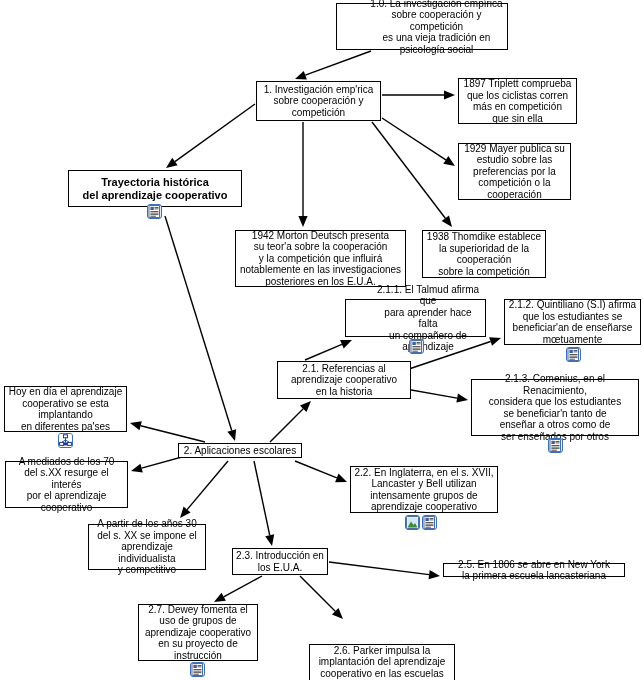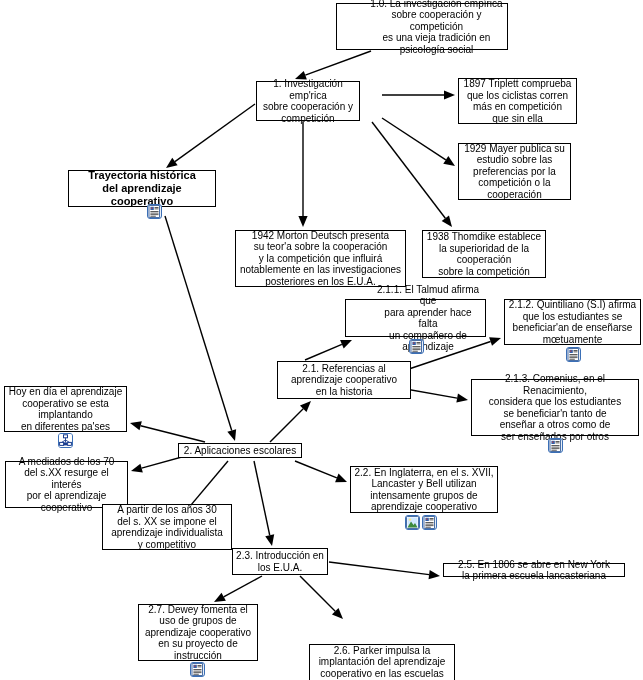--- a/index.html
+++ b/index.html
@@ -141,21 +141,21 @@
       </g>
       <g>
         <line x1="262" y1="576" x2="223.6722116319045" y2="596.7608853660518" stroke="#000000" stroke-width="1.4"></line>
         <polygon points="214,602 221.48130914861704,592.7161423199826 225.86311411519196,600.8056284121209" fill="#000000"></polygon>
       </g>
       <g>
         <line x1="300" y1="576" x2="335.22182540694797" y2="611.221825406948" stroke="#000000" stroke-width="1.4"></line>
         <polygon points="343,619 331.96913421348984,614.4745166004061 338.4745166004061,607.96913421349" fill="#000000"></polygon>
       </g>
     </svg>
-<div class="node root" style="left: 68px; top: 170px; width: 148px; height: 37px; border-color: rgb(0, 0, 0);">
+<div class="node root" style="left: 68px; top: 170px; width: 174px; height: 37px; border-color: rgb(0, 0, 0);">
       <span class="label">Trayectoria histórica
 del aprendizaje cooperativo</span>
     </div>
     <div class="icon-tray" style="left: 147px; top: 204px;">
       <span class="mini-icon" style="border-color: rgb(59, 111, 182);">
         <svg width="13" height="13" viewBox="0 0 13 13">
           <rect x="1" y="0.5" width="10.5" height="12" fill="#ffffff" stroke="#4a6fa5" stroke-width="1"></rect>
           <rect x="2.4" y="1.8" width="3.4" height="3.2" fill="#2f5fa8"></rect>
           <rect x="3.1" y="2.5" width="1.3" height="1.2" fill="#d03c3c"></rect>
           <g fill="#333333">
@@ -168,21 +168,21 @@
           </g>
         </svg>
       </span>
     </div>
     <div class="node" style="left: 336px; top: 3px; width: 172px; height: 47px; border-color: rgb(0, 0, 0); padding-left: 32px;">
       <span class="label">1.0. La investigación empírica
 sobre cooperación y competición
 es una vieja tradición en
 psicología social</span>
     </div>
-    <div class="node" style="left: 256px; top: 81px; width: 104px; height: 40px; border-color: rgb(0, 0, 0);">
+    <div class="node" style="left: 256px; top: 81px; width: 125px; height: 40px; border-color: rgb(0, 0, 0);">
       <span class="label">1. Investigación emp'rica
 sobre cooperación y
 competición</span>
     </div>
     <div class="node" style="left: 458px; top: 78px; width: 119px; height: 46px; border-color: rgb(0, 0, 0);">
       <span class="label">1897 Triplett comprueba
 que los ciclistas corren
 más en competición
 que sin ella</span>
     </div>
@@ -331,21 +331,21 @@
             <rect x="6.5" y="2.0" width="4.0" height="0.8"></rect>
             <rect x="6.5" y="3.5" width="4.0" height="0.8"></rect>
             <rect x="2.4" y="6.1" width="8.1" height="0.8"></rect>
             <rect x="2.4" y="7.7" width="8.1" height="0.8"></rect>
             <rect x="2.4" y="9.3" width="8.1" height="0.8"></rect>
             <rect x="2.4" y="10.8" width="5.4" height="0.8"></rect>
           </g>
         </svg>
       </span>
     </div>
-    <div class="node" style="left: 88px; top: 504px; width: 130px; height: 46px; border-color: rgb(0, 0, 0); margin-left: 14px;">
+    <div class="node" style="left: 88px; top: 524px; width: 118px; height: 46px; border-color: rgb(0, 0, 0);">
       <span class="label">A partir de los años 30
 del s. XX se impone el
 aprendizaje individualista
 y competitivo</span>
     </div>
     <div class="node" style="left: 232px; top: 548px; width: 96px; height: 27px; border-color: rgb(0, 0, 0);">
       <span class="label">2.3. Introducción en
 los E.U.A.</span>
     </div>
     <div class="node" style="left: 443px; top: 563px; width: 182px; height: 14px; border-color: rgb(0, 0, 0);">

